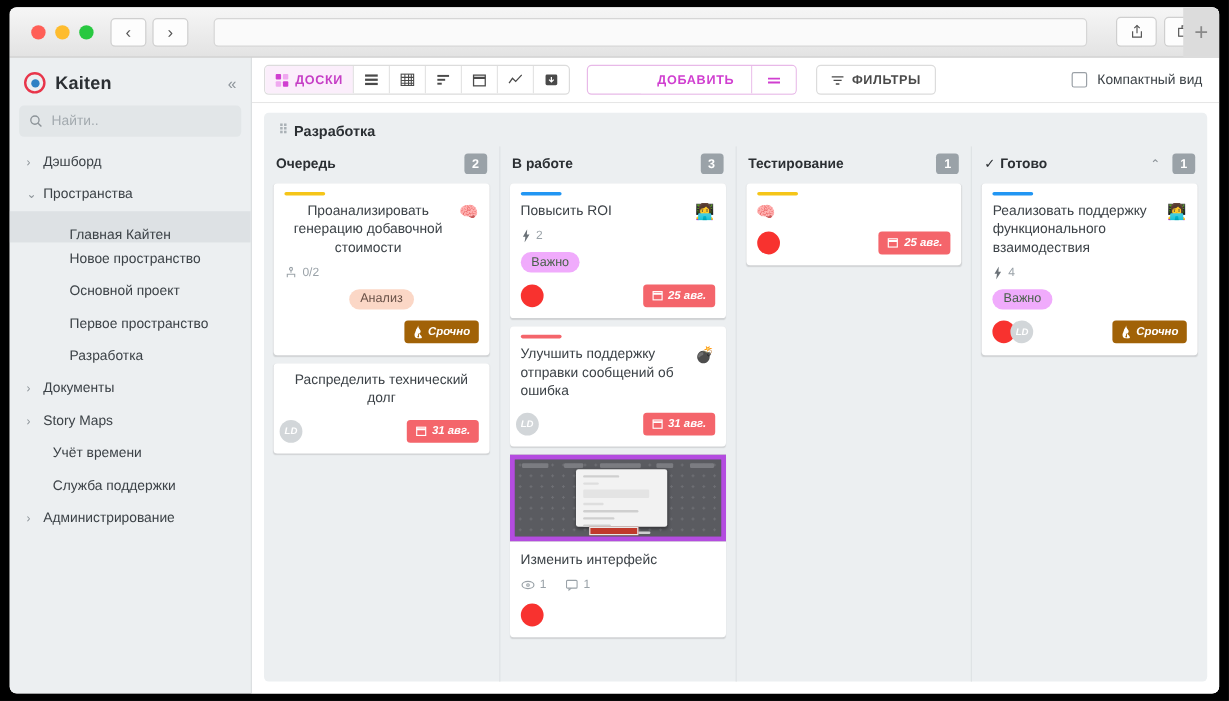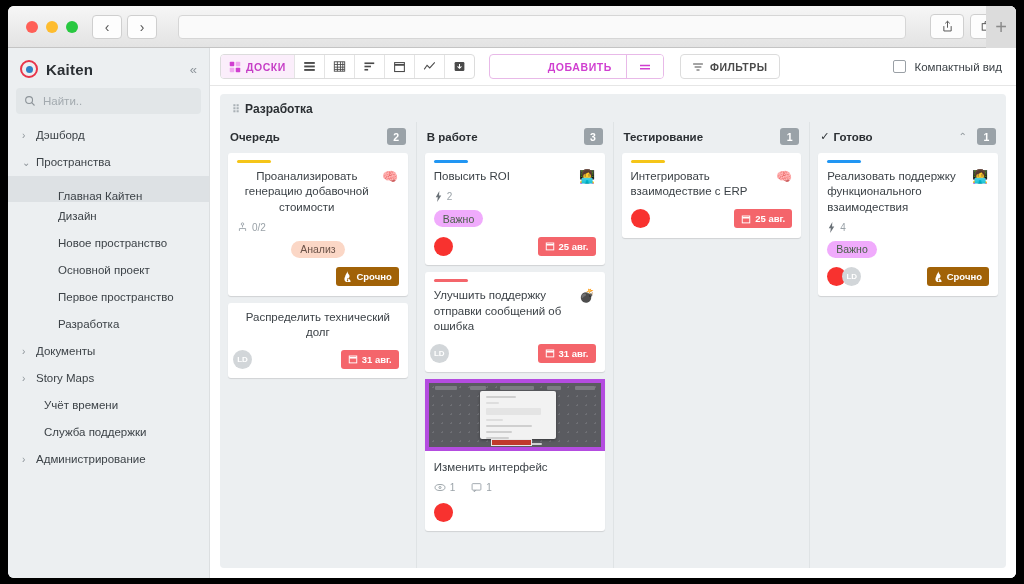--- a/index.html
+++ b/index.html
@@ -228,21 +228,21 @@
   .cmeta { display: flex; align-items: center; gap: 4px; margin-top: 7px; color: #9aa2a8; font-size: 10px; }
   .cmeta .num { font-size: 10px; color: #9aa2a8; }
   .tag {
     display: inline-flex; align-items: center;
     height: 17px; padding: 0 9px;
     border-radius: 9px;
     font-size: 10.5px; margin-top: 8px;
   }
   .tag.peach { background: #fbd7c6; color: #6a5248; }
   .tag.green { background: #f0abfc; color: #49604a; }
-  .cfoot { display: flex; align-items: center; margin-top: 9px; min-height: 20px; }
+  .cfoot { display: flex; align-items: center; margin-top: 9px; min-height: 20px; font-style: italic; }
   .av { width: 19px; height: 19px; border-radius: 50%; flex: none; }
   .av.red { background: #f8322f; }
   .av.gray {
     background: #d2d6d9; color: #fff;
     font-size: 8px; font-weight: 700;
     display: flex; align-items: center; justify-content: center;
     margin-left: -4px;
   }
   .pill {
     margin-left: auto;
@@ -342,23 +342,20 @@
             <span class="lbl">Дэшборд</span>
           </div>
           <div class="nav-item">
             <span class="chev">⌄</span>
             <span class="lbl">Пространства</span>
           </div>
           <div class="nav-item sub active">
             <span class="lbl">Главная Кайтен</span>
           </div>
           <div class="nav-item sub">
-            <span class="lbl">Дизайн</span>
-          </div>
-          <div class="nav-item sub">
             <span class="lbl">Новое пространство</span>
           </div>
           <div class="nav-item sub">
             <span class="lbl">Основной проект</span>
           </div>
           <div class="nav-item sub">
             <span class="lbl">Первое пространство</span>
           </div>
           <div class="nav-item sub">
             <span class="lbl">Разработка</span>
@@ -626,21 +623,20 @@
               </div>
               <div class="col">
                 <div class="col-head">
                   <span class="col-name">Тестирование</span>
                   <span class="col-count">1</span>
                 </div>
                 <div class="cards">
                   <div class="card">
                     <div class="cbar" style="background: rgb(245, 197, 24);"></div>
                     <div class="ctitle-row">
-                      <div class="ctitle">Интегрировать взаимодествие с ERP</div>
                       <span class="cicon"><span style="font-size:13px">🧠</span></span>
                     </div>
                     <div class="cfoot">
                       <div class="av red"></div>
                       <div class="pill date">
                         <span style="display: flex;">
                           <svg width="10" height="10" viewBox="0 0 16 16" fill="none" stroke="#fff" stroke-width="1.5">
                             <rect x="2" y="3.2" width="12" height="11"></rect>
                             <path d="M2 6h12" stroke-width="2.6"></path>
                           </svg>

